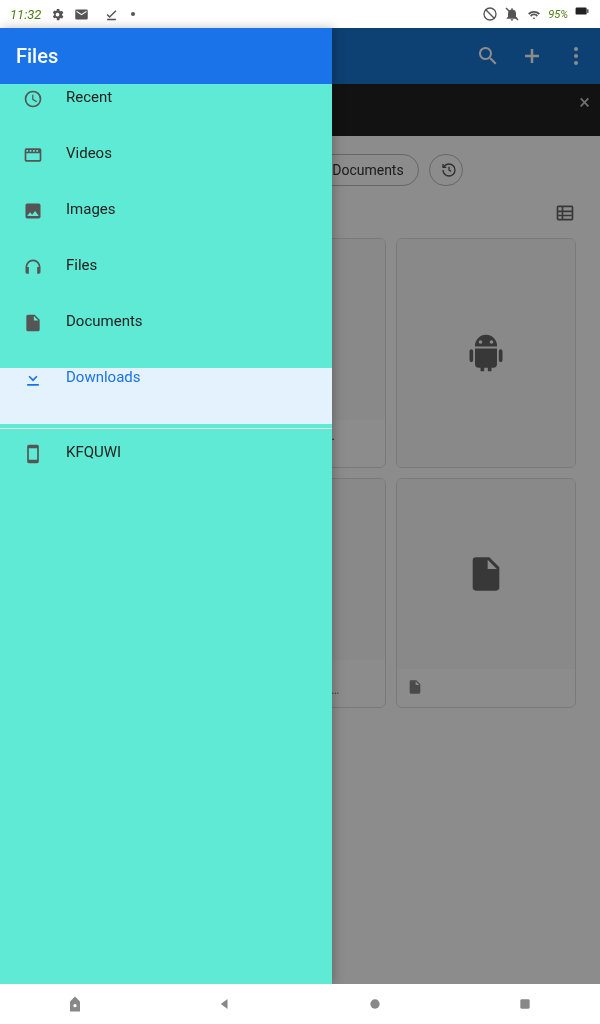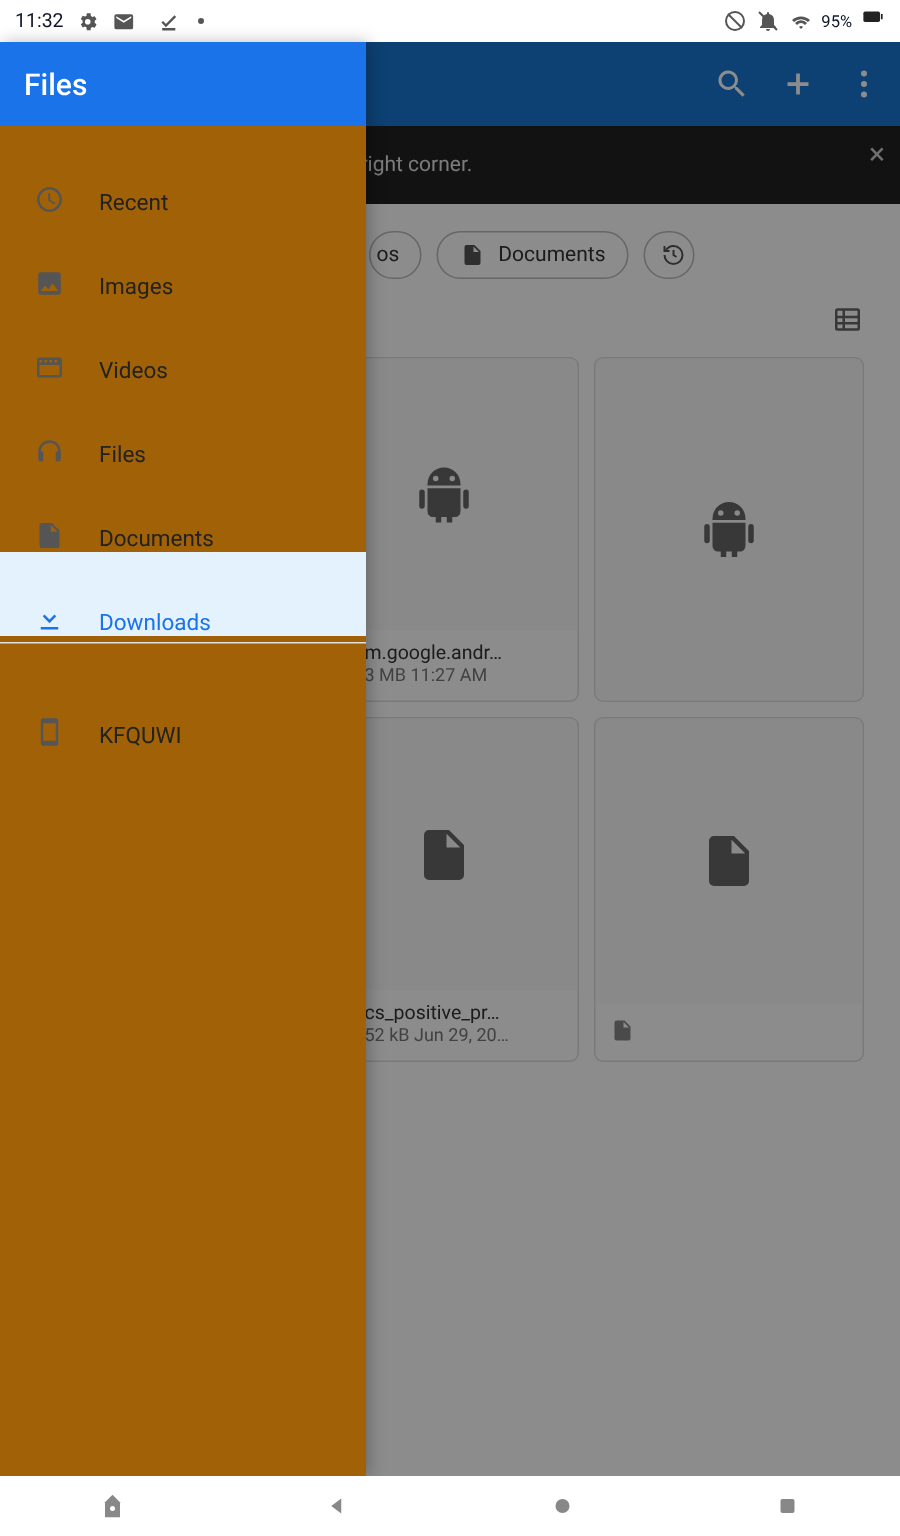--- a/index.html
+++ b/index.html
@@ -1,19 +1,19 @@
 <!DOCTYPE html>
 <html><head>
 <meta charset="utf-8">
 <style>
   * { box-sizing: border-box; margin: 0; padding: 0; }
   html, body { width: 600px; height: 1024px; font-family: Roboto, Arial, sans-serif; overflow: hidden; background: #fff; }
   
   
-  .status-bar { height: 28px; background: #fff; display: flex; align-items: center; padding: 0 10px; font-size: 13px; color: #0f172a; }
+  .status-bar { height: 28px; background: #fff; display: flex; align-items: center; padding: 0 10px; font-size: 13px; color: #4d7c0f; font-style: italic; }
   .status-left { display: flex; align-items: center; gap: 8px; }
   .status-right { margin-left: auto; display: flex; align-items: center; gap: 6px; }
   .status-icon { width: 16px; height: 16px; display: inline-flex; align-items: center; justify-content: center; }
   .dot { width: 4px; height: 4px; border-radius: 50%; background: #555; display: inline-block; }
   
   
   .app-container { position: absolute; top: 28px; left: 0; width: 600px; height: 956px; }
   .header-bar { height: 56px; background: #1976d2; display: flex; align-items: center; padding: 0 12px; color: #fff; }
   .header-actions { margin-left: auto; display: flex; align-items: center; gap: 20px; }
   .header-icon { width: 24px; height: 24px; display: flex; align-items: center; justify-content: center; cursor: pointer; }
@@ -38,24 +38,24 @@
   .file-meta { padding: 8px 10px 10px 10px; display: flex; gap: 8px; align-items: flex-start; }
   .file-meta-icon { width: 18px; height: 18px; margin-top: 2px; flex-shrink: 0; }
   .file-name { font-size: 13px; color: #333; white-space: nowrap; overflow: hidden; text-overflow: ellipsis; }
   .file-sub { font-size: 12px; color: #777; white-space: nowrap; overflow: hidden; text-overflow: ellipsis; }
   .file-text { min-width: 0; flex: 1; }
   
   
   .scrim { position: absolute; top: 28px; left: 0; width: 600px; height: 956px; background: rgba(0,0,0,0.45); }
   
   
-  .drawer { position: absolute; top: 28px; left: 0; width: 244px; height: 956px; background: #a16207; box-shadow: 2px 0 10px rgba(0,0,0,0.25); display: flex; flex-direction: column; }
+  .drawer { position: absolute; top: 28px; left: 0; width: 332px; height: 956px; background: #5eead4; box-shadow: 2px 0 10px rgba(0,0,0,0.25); display: flex; flex-direction: column; }
   .drawer-header { height: 56px; background: #1a73e8; color: #fff; display: flex; align-items: center; padding: 0 16px; font-size: 20px; font-weight: 500; }
   .drawer-list { padding-top: 4px; }
-  .drawer-item { display: flex; align-items: flex-end; gap: 22px; padding: 0 22px; height: 56px; font-size: 15px; color: #222; cursor: pointer; }
+  .drawer-item { display: flex; align-items: flex-start; gap: 22px; padding: 0 22px; height: 56px; font-size: 15px; color: #222; cursor: pointer; }
   .drawer-item.selected { background: #e3f2fd; color: #1a73e8; }
   .drawer-item.selected .dicon svg { fill: #1a73e8; }
   .dicon { width: 22px; height: 22px; display: flex; align-items: center; justify-content: center; }
   .dicon svg { fill: #555; }
   .drawer-divider { height: 1px; background: #e0e0e0; margin: 4px 0; }
   .drawer-section-pad { height: 10px; }
   
   
   .navbar { position: absolute; bottom: 0; left: 0; width: 600px; height: 40px; background: #fff; display: flex; align-items: center; justify-content: space-around; border-top: 0; }
   .nav-btn { width: 22px; height: 22px; display: flex; align-items: center; justify-content: center; cursor: pointer; }
@@ -242,32 +242,32 @@
       <span class="dicon">
         <svg viewBox="0 0 24 24" width="20" height="20">
             <path d="M12 2a10 10 0 100 20 10 10 0 000-20zm0 18a8 8 0 110-16 8 8 0 010 16zm.5-13H11v6l5 3 .8-1.3-4.3-2.6z"></path>
           </svg>
       </span>
       <span>Recent</span>
     </div>
     <div class="drawer-item">
       <span class="dicon">
         <svg viewBox="0 0 24 24" width="20" height="20">
+            <path d="M4 4h16a2 2 0 012 2v12a2 2 0 01-2 2H4a2 2 0 01-2-2V6a2 2 0 012-2zm0 2v2h2V6zm4 0v2h2V6zm4 0v2h2V6zm4 0v2h2V6zM4 10v8h16v-8z"></path>
+          </svg>
+      </span>
+      <span>Videos</span>
+    </div>
+    <div class="drawer-item">
+      <span class="dicon">
+        <svg viewBox="0 0 24 24" width="20" height="20">
             <path d="M21 19V5a2 2 0 00-2-2H5a2 2 0 00-2 2v14a2 2 0 002 2h14a2 2 0 002-2zM8.5 13.5l2.5 3 3.5-4.5 4.5 6H5z"></path>
           </svg>
       </span>
       <span>Images</span>
-    </div>
-    <div class="drawer-item">
-      <span class="dicon">
-        <svg viewBox="0 0 24 24" width="20" height="20">
-            <path d="M4 4h16a2 2 0 012 2v12a2 2 0 01-2 2H4a2 2 0 01-2-2V6a2 2 0 012-2zm0 2v2h2V6zm4 0v2h2V6zm4 0v2h2V6zm4 0v2h2V6zM4 10v8h16v-8z"></path>
-          </svg>
-      </span>
-      <span>Videos</span>
     </div>
     <div class="drawer-item">
       <span class="dicon">
         <svg viewBox="0 0 24 24" width="20" height="20">
             <path d="M12 3a9 9 0 00-9 9v6a2 2 0 002 2h2v-8H5v-0a7 7 0 1114 0v0h-2v8h2a2 2 0 002-2v-6a9 9 0 00-9-9z"></path>
           </svg>
       </span>
       <span>Files</span>
     </div>
     <div class="drawer-item">

